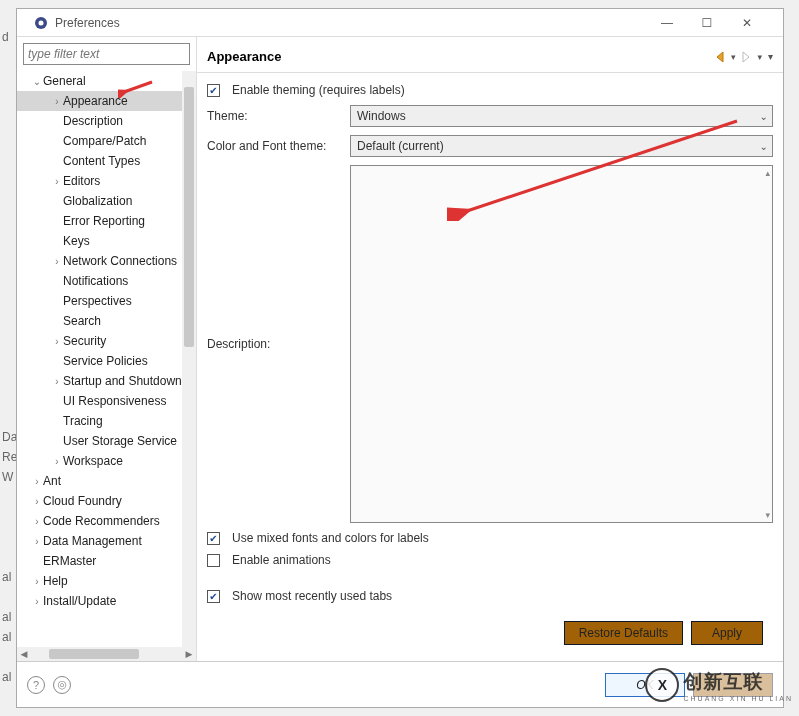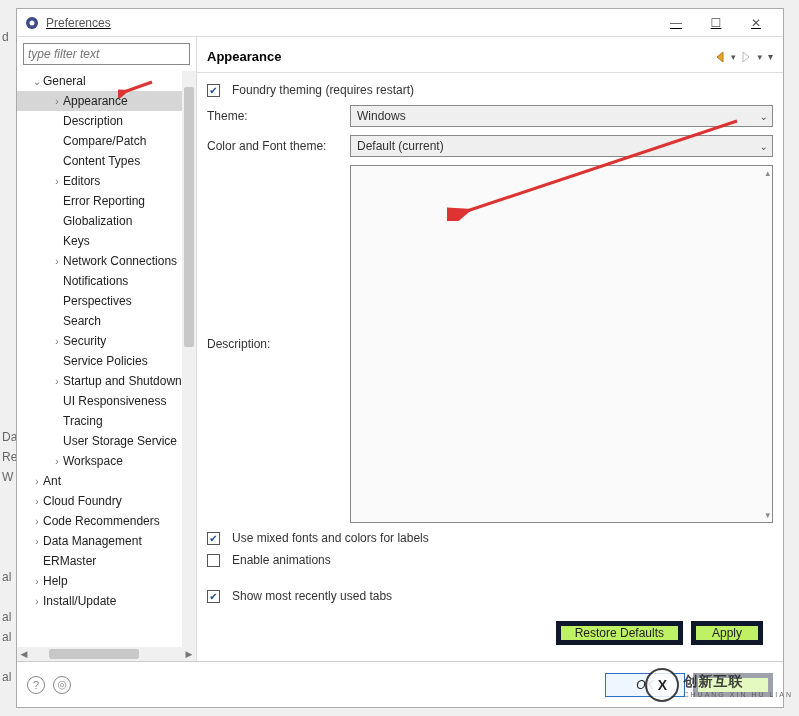--- a/index.html
+++ b/index.html
@@ -1,20 +1,20 @@
 <!DOCTYPE html>
 <html><head>
 <meta charset="utf-8">
 <style>
 * { box-sizing: border-box; margin: 0; padding: 0; font-family: "Segoe UI", Tahoma, sans-serif; font-size: 12px; }
 body { background: #f0f0f0; width: 799px; height: 716px; overflow: hidden; position: relative; }
 
 .window { position: absolute; left: 16px; top: 8px; width: 768px; height: 700px; background: #fff; border: 1px solid #aaa; display: flex; flex-direction: column; }
 
-.titlebar { height: 28px; display: flex; align-items: center; padding: 0 7px; border-bottom: 1px solid #ddd; background: #fff; text-decoration: underline; }
+.titlebar { height: 28px; display: flex; align-items: center; padding: 0 16px; border-bottom: 1px solid #ddd; background: #fff; }
 .titlebar .icon-slot { width: 16px; height: 16px; margin-right: 6px; display: flex; align-items: center; justify-content: center; }
 .titlebar .title { color: #555; flex: 1; }
 .win-controls { display: flex; }
 .win-btn { width: 40px; height: 26px; display: flex; align-items: center; justify-content: center; color: #555; }
 
 .main { flex: 1; display: flex; overflow: hidden; }
 
 .sidebar { width: 180px; border-right: 1px solid #ddd; display: flex; flex-direction: column; background: #fff; }
 .filter-input { margin: 6px; height: 22px; border: 1px solid #888; padding: 0 4px; color: #888; font-style: italic; }
 .tree { flex: 1; overflow: hidden; position: relative; }
@@ -44,33 +44,33 @@
 
 .chk { width: 13px; height: 13px; border: 1px solid #555; display: inline-flex; align-items: center; justify-content: center; margin-right: 4px; background: #fff; }
 .chk.checked::after { content: "✔"; font-size: 10px; color: #1a4b8f; }
 
 .desc-block { display: flex; gap: 8px; align-items: stretch; flex: 1; }
 .desc-textarea { flex: 1; border: 1px solid #888; background: #fafafa; position: relative; }
 .desc-textarea .mini-scroll-up { position: absolute; top: 2px; right: 2px; font-size: 9px; color: #888; }
 .desc-textarea .mini-scroll-dn { position: absolute; bottom: 2px; right: 2px; font-size: 9px; color: #888; }
 
 .bottom-buttons { display: flex; justify-content: flex-end; gap: 8px; padding: 10px 10px 6px 10px; }
-.btn { height: 24px; padding: 0 14px; background: #bef264; border: 5px solid #0f172a; display: flex; align-items: center; justify-content: center; min-width: 72px; color: #222; }
+.btn { height: 24px; padding: 0 14px; background: #a16207; border: 1px solid #0f172a; display: flex; align-items: center; justify-content: center; min-width: 72px; color: #222; }
 .btn.primary { border: 1.5px solid #2a6ec6; background: #eef6ff; }
 
 .footer { height: 46px; border-top: 1px solid #ccc; display: flex; align-items: center; padding: 0 10px; gap: 8px; }
 .footer .ficon { width: 18px; height: 18px; border: 1.5px solid #888; border-radius: 50%; display: flex; align-items: center; justify-content: center; color: #888; font-size: 11px; }
 .footer .spacer { flex: 1; }
 .footer .btn { min-width: 80px; font-style: italic; }
 
 .red-arrow { position: absolute; pointer-events: none; }
 
 .watermark { position: absolute; right: 6px; bottom: 14px; display: flex; align-items: center; gap: 4px; opacity: 0.85; }
 .watermark .logo { width: 34px; height: 34px; border: 2px solid #222; border-radius: 50%; display: flex; align-items: center; justify-content: center; font-weight: bold; font-size: 14px; background: #fff; }
-.watermark .wt { font-size: 14px; font-weight: bold; color: #222; letter-spacing: 1px; }
+.watermark .wt { font-size: 19px; font-weight: bold; color: #222; letter-spacing: 1px; }
 .watermark .ws { font-size: 7px; color: #555; display:block; letter-spacing: 2px; }
 
 .left-bleed { position:absolute; left:0; top:30px; bottom:0; width:16px; color:#666; overflow:hidden; }
 .left-bleed div { height: 20px; padding-left:2px; }
 </style>
 </head>
 <body>
 
 <div class="left-bleed">
     <div>d</div>
@@ -148,25 +148,25 @@
             <div class="tree-item indent1">
               <span class="arrow"></span>
               <span>Content Types</span>
             </div>
             <div class="tree-item indent1">
               <span class="arrow">›</span>
               <span>Editors</span>
             </div>
             <div class="tree-item indent1">
               <span class="arrow"></span>
+              <span>Globalization</span>
+            </div>
+            <div class="tree-item indent1">
+              <span class="arrow"></span>
               <span>Error Reporting</span>
-            </div>
-            <div class="tree-item indent1">
-              <span class="arrow"></span>
-              <span>Globalization</span>
             </div>
             <div class="tree-item indent1">
               <span class="arrow"></span>
               <span>Keys</span>
             </div>
             <div class="tree-item indent1">
               <span class="arrow">›</span>
               <span>Network Connections</span>
             </div>
             <div class="tree-item indent1">
@@ -265,21 +265,21 @@
               </svg>
               <span style="font-size:9px;color:#555">▾</span>
             </span>
           <span class="nav-icon" style="color:#555;font-size:10px">▾</span>
         </div>
       </div>
 
       <div class="form">
         <div class="row">
           <span class="chk checked"></span>
-          <span>Foundry theming (requires restart)</span>
+          <span>Enable theming (requires labels)</span>
         </div>
         <div class="row">
           <span class="lbl">Theme:</span>
           <div class="select">
             <span>Windows</span>
               <span class="caret">⌄</span>
           </div>
         </div>
         <div class="row">
           <span class="lbl">Color and Font theme:</span>

